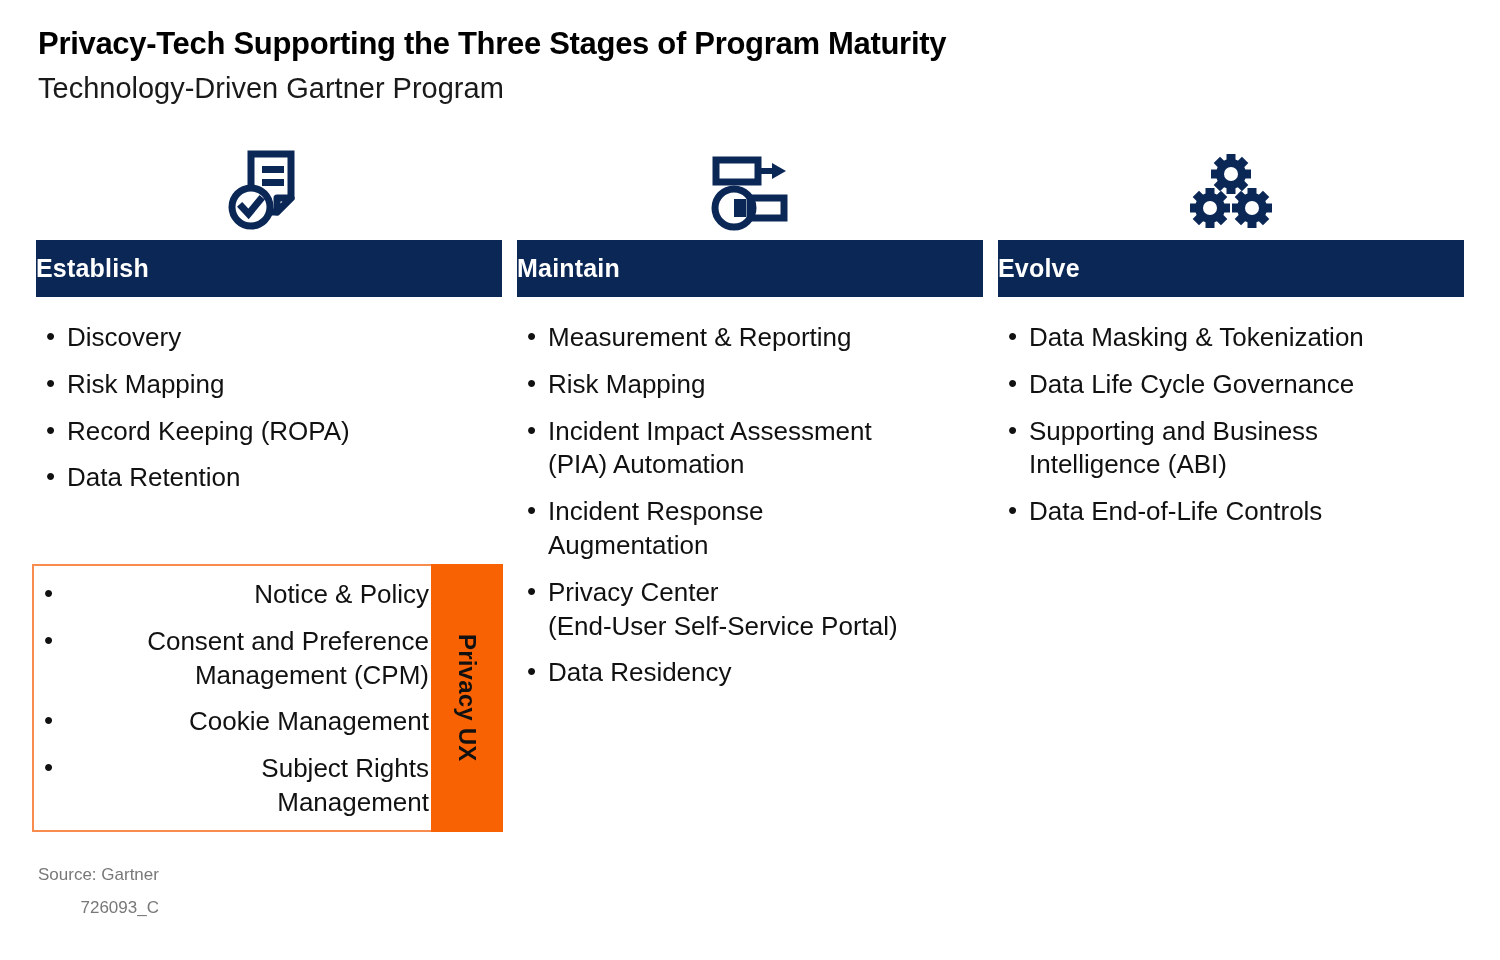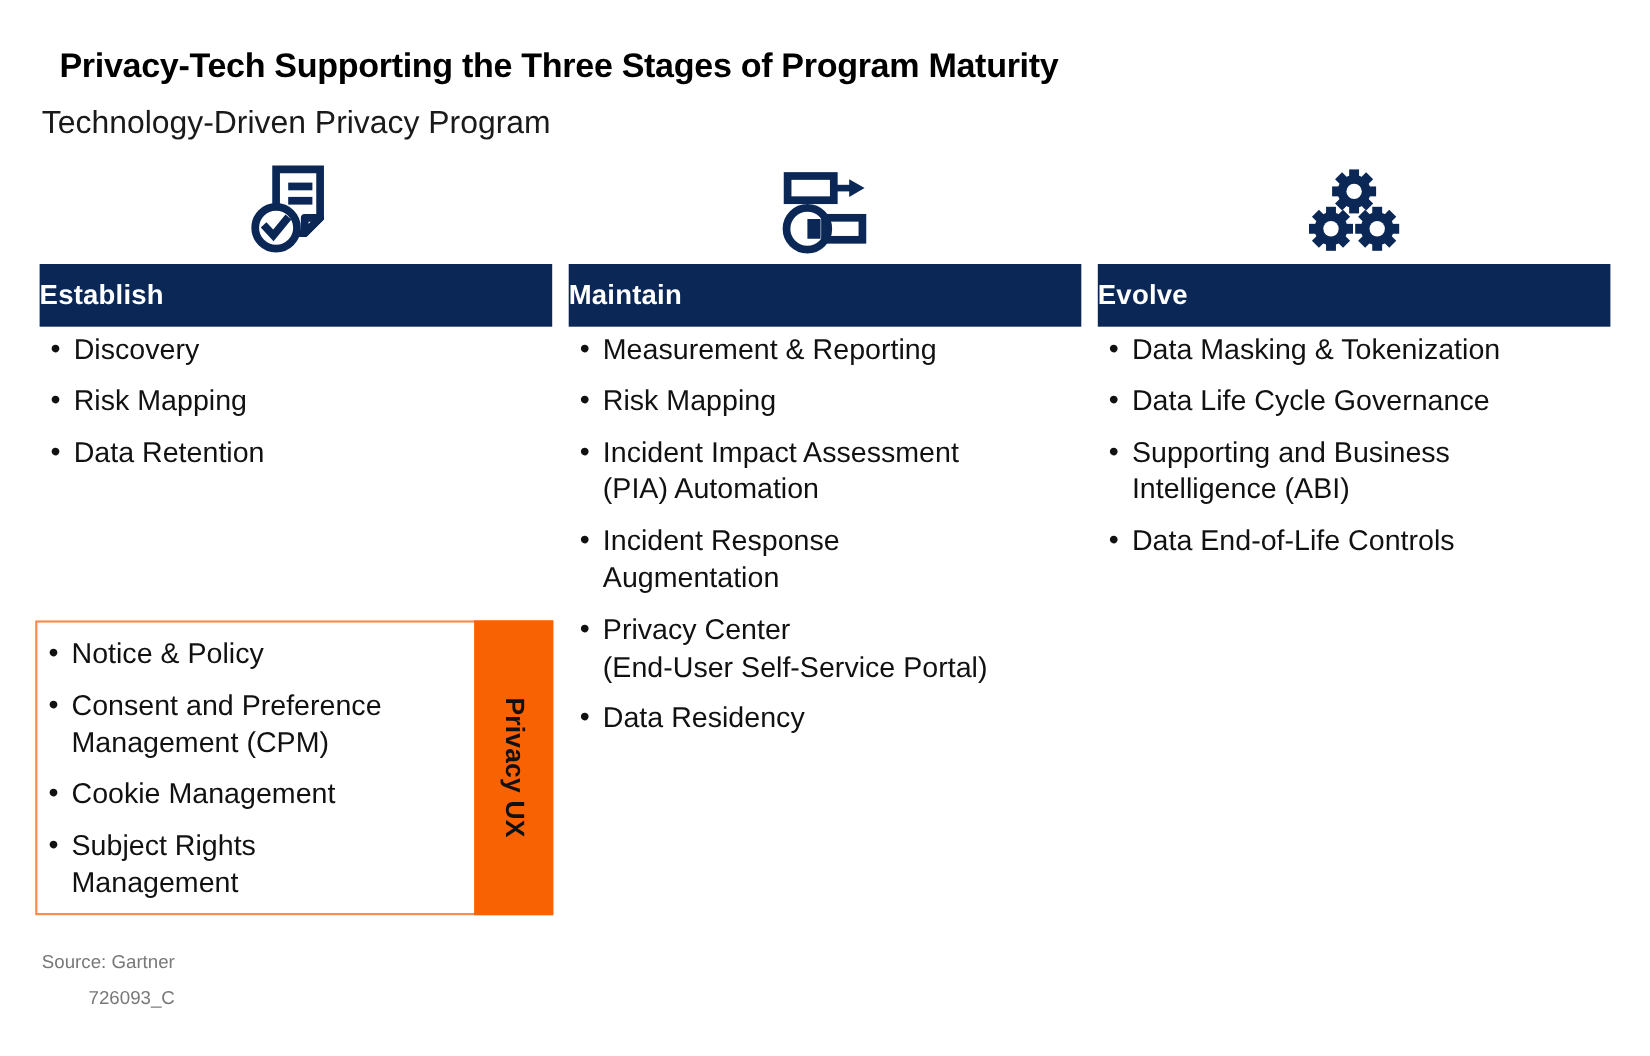--- a/index.html
+++ b/index.html
@@ -17,21 +17,21 @@
   }
 
   
   #header { position: absolute; left: 38px; top: 26px; width: 1420px; }
   #title {
     font-size: 31px;
     font-weight: bold;
     letter-spacing: -0.3px;
     color: #000000;
     line-height: 1.18;
-    margin: 16px;
+    margin: 0;
     white-space: nowrap;
   }
   #subtitle {
     font-size: 29px;
     font-weight: normal;
     color: #1a1a1a;
     line-height: 1.2;
     margin: 8px 0 0 0;
     white-space: nowrap;
   }
@@ -66,21 +66,21 @@
     justify-content: flex-start;
   }
   .col-header-label {
     color: #ffffff;
     font-size: 25px;
     font-weight: bold;
     letter-spacing: 0.2px;
   }
 
   .col-body {
-    padding-top: 4px;
+    padding-top: 24px;
   }
 
   ul.bullets {
     list-style: none;
     margin: 0;
     padding: 0;
   }
   ul.bullets li {
     position: relative;
     padding-left: 31px;
@@ -110,21 +110,21 @@
     border: 2px solid #f78c4e;
     box-sizing: border-box;
     background: #ffffff;
   }
   .highlight-list {
     position: absolute;
     left: 0;
     top: 12px;
     width: 395px;
   }
-  .highlight-list ul.bullets li { margin-bottom: 13px; }
+  .highlight-list ul.bullets li { margin-bottom: 13px; text-align: right; }
 
   .privacy-ux-tab {
     position: absolute;
     right: -2px;
     top: -2px;
     width: 72px;
     height: 268px;
     background: #f96202;
     display: flex;
     align-items: center;
@@ -152,21 +152,21 @@
     color: #787878;
     line-height: 1.0;
     margin-bottom: 16px;
   }
 </style>
 </head>
 <body>
 
 <div id="header">
   <h1 id="title">Privacy-Tech Supporting the Three Stages of Program Maturity</h1>
-  <p id="subtitle">Technology-Driven Privacy Program</p>
+  <p id="subtitle">Technology-Driven Gartner Program</p>
 </div>
 
 <div id="columns">
 
   <div class="column">
     <div class="icon-wrap">
       <svg width="88" height="88" viewBox="0 0 88 88" aria-hidden="true">
         <g fill="none" stroke="#0a2756" stroke-width="7">
           <path d="M26 8 H66 V52 L52 66 H26 Z"></path>
         </g>
@@ -177,20 +177,21 @@
         <path d="M17 61 L23.5 68 L35 54" fill="none" stroke="#0a2756" stroke-width="7" stroke-linecap="square" stroke-linejoin="miter"></path>
       </svg>
     </div>
     <div class="col-header">
       <span class="col-header-label">Establish</span>
     </div>
     <div class="col-body">
       <ul class="bullets">
         <li>Discovery</li>
         <li>Risk Mapping</li>
+        <li>Record Keeping (ROPA)</li>
         <li>Data Retention</li>
       </ul>
     </div>
 
     <div class="highlight-box">
       <div class="highlight-list">
         <ul class="bullets">
           <li>Notice &amp; Policy</li>
           <li>Consent and Preference
 Management (CPM)</li>

